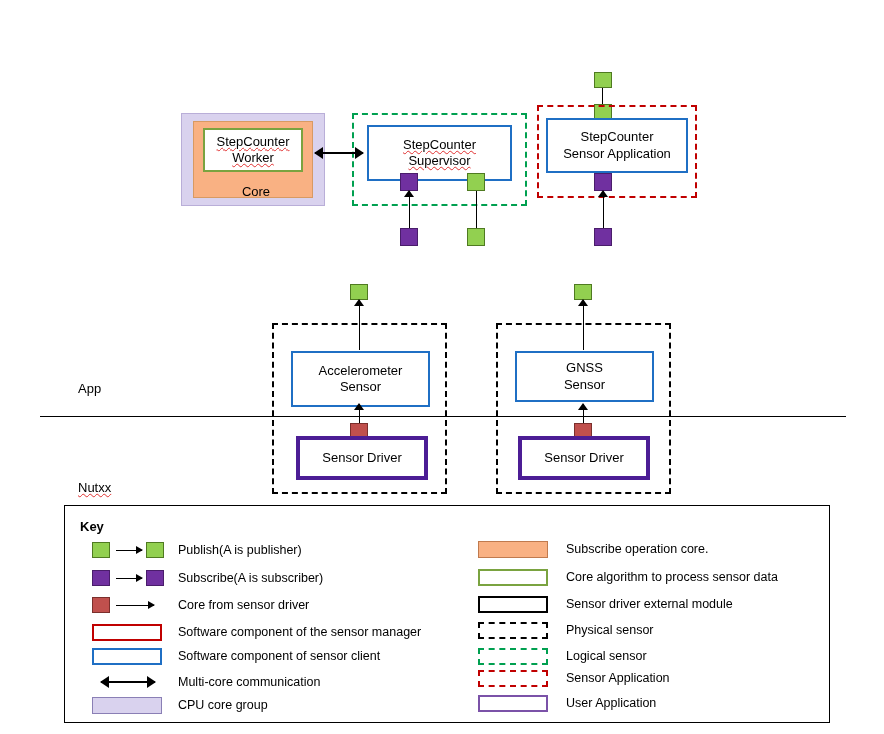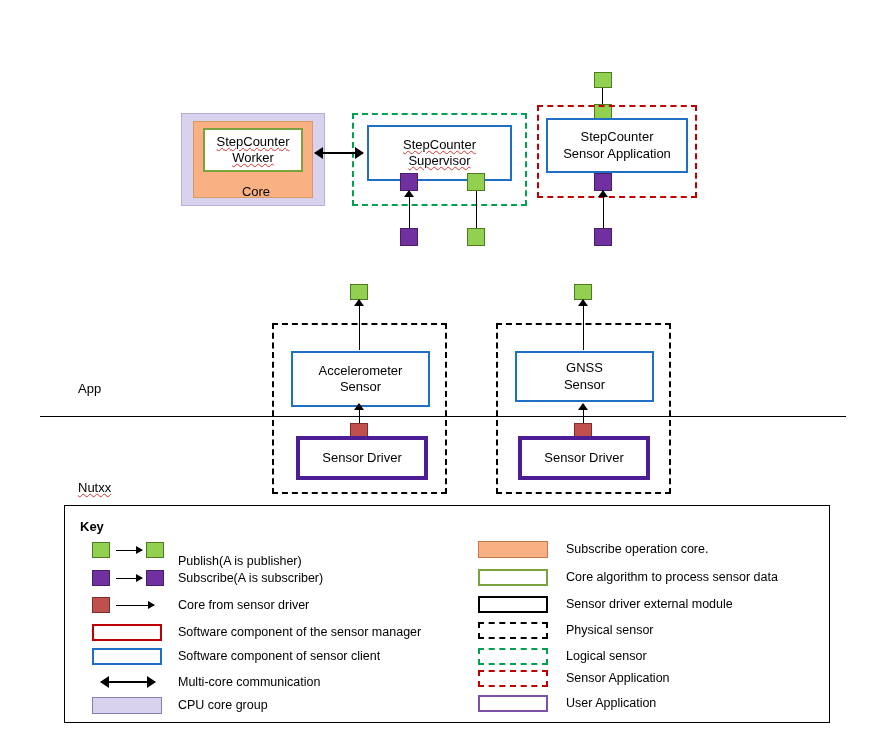--- a/index.html
+++ b/index.html
@@ -252,21 +252,21 @@
   <div class="sep" style="left:40px; top:416px; width:806px;"></div>
   <div class="lbl" style="left:78px; top:381px;">App</div>
   <div class="lbl underline-red" style="left:78px; top:432px;margin-top:48px;">Nutxx</div>
 
   <div class="key-panel" style="left:64px; top:505px; width:766px; height:218px;"></div>
   <div class="key-title" style="left:80px; top:519px;">Key</div>
 
   <div class="swatch sw-green" style="left:92px; top:542px; width:18px; height:16px;"></div>
   <div class="mini-arrow-right" style="left:116px; top:550px; width:26px;"></div>
   <div class="swatch sw-green" style="left:146px; top:542px; width:18px; height:16px;"></div>
-  <div class="key-text" style="left:178px; top:543px;margin-top:11px;">Publish(A is publisher)</div>
+  <div class="key-text" style="left:178px; top:543px;">Publish(A is publisher)</div>
 
   <div class="swatch sw-purple" style="left:92px; top:570px; width:18px; height:16px;"></div>
   <div class="mini-arrow-right" style="left:116px; top:578px; width:26px;"></div>
   <div class="swatch sw-purple" style="left:146px; top:570px; width:18px; height:16px;"></div>
   <div class="key-text" style="left:178px; top:571px;">Subscribe(A is subscriber)</div>
 
   <div class="swatch sw-brown" style="left:92px; top:597px; width:18px; height:16px;"></div>
   <div class="mini-arrow-right" style="left:116px; top:605px; width:38px;"></div>
   <div class="key-text" style="left:178px; top:598px;">Core from sensor driver</div>
 

